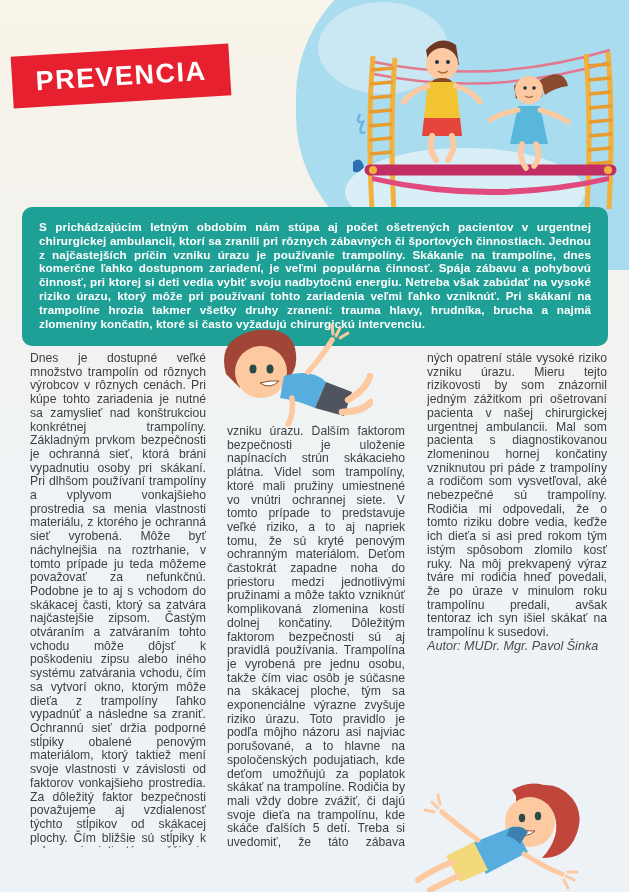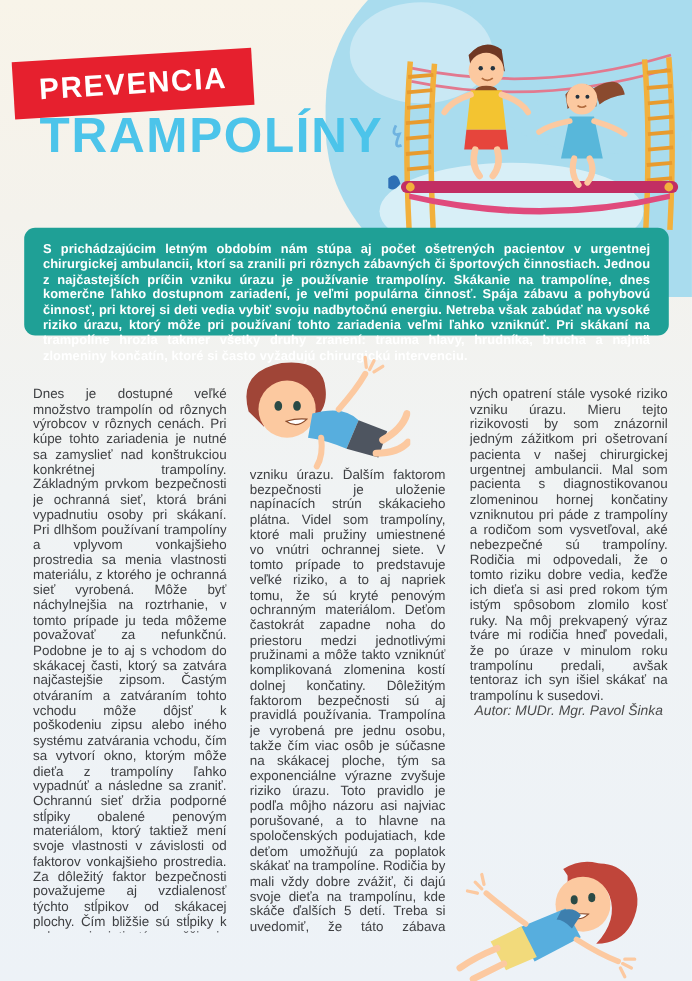--- a/index.html
+++ b/index.html
@@ -18,32 +18,32 @@
   
   .badge{position:absolute;left:12px;top:50px;width:218px;height:52px;background:#e6202e;
          transform:rotate(-3.5deg);display:flex;align-items:center;justify-content:center;}
   .badge span{color:#fff;font-size:27px;font-weight:800;letter-spacing:1.5px;}
   
   .title{position:absolute;left:36px;top:100px;font-size:45px;font-weight:800;
          color:#4cc4ea;letter-spacing:1.5px;line-height:1;}
   .subtitle{position:absolute;left:36px;top:156px;font-size:28.5px;font-weight:800;
             color:#1b4a8a;letter-spacing:.5px;line-height:1;}
   
-  .intro-box{position:absolute;left:22px;top:207px;width:586px;height:98px;box-sizing:border-box;
+  .intro-box{position:absolute;left:22px;top:207px;width:586px;height:139px;box-sizing:border-box;
              background:#1fa096;border-radius:10px;padding:13px 17px 12px 17px;
              color:#ffffff;font-size:11.7px;font-weight:700;line-height:1.18;
              text-align:justify;letter-spacing:.1px;}
   
   .col{position:absolute;color:#3f4043;font-size:12.2px;line-height:13.7px;
        text-align:justify;letter-spacing:0;overflow:hidden;}
   .col1{left:30px;top:352px;width:176px;height:496px;}
   .col2{left:227px;top:425px;width:178px;height:423px;}
   .col3{left:427px;top:352px;width:180px;height:420px;}
   .col p{margin:0;}
-  .author{margin-top:13px;font-style:italic;color:#4a4a4a;font-size:12.6px;text-align:center;}
+  .author{margin-top:13px;font-style:italic;color:#4a4a4a;font-size:12.6px;text-align:left;}
   
   .illus{position:absolute;}
   .illus-trampoline{left:352px;top:28px;width:277px;height:185px;}
   .illus-diver{left:208px;top:320px;width:165px;height:118px;}
   .illus-faller{left:412px;top:752px;width:205px;height:140px;}
 </style>
 </head>
 <body>
 
 <div class="page">
@@ -118,21 +118,20 @@
       <path d="M166,82 Q146,86 138,92" stroke="#fcc9a0" stroke-width="5" fill="none" stroke-linecap="round"></path>
       <path d="M188,82 Q208,88 216,94" stroke="#fcc9a0" stroke-width="5" fill="none" stroke-linecap="round"></path>
       <path d="M170,116 Q166,130 174,140" stroke="#fcc9a0" stroke-width="5.5" fill="none" stroke-linecap="round"></path>
       <path d="M184,116 Q190,128 182,138" stroke="#fcc9a0" stroke-width="5.5" fill="none" stroke-linecap="round"></path>
     </g>
   </svg>
 
   <div class="badge">
     <span>PREVENCIA</span>
   </div>
-  <div class="title">TRAMPOLÍNY</div>
 
   <div class="intro-box">S prichádzajúcim letným obdobím nám stúpa aj počet ošetrených pacientov v urgentnej chirurgickej ambulancii, ktorí sa zranili pri rôznych zábavných či športových činnostiach. Jednou z najčastejších príčin vzniku úrazu je používanie trampolíny. Skákanie na trampolíne, dnes komerčne ľahko dostupnom zariadení, je veľmi populárna činnosť. Spája zábavu a pohybovú činnosť, pri ktorej si deti vedia vybiť svoju nadbytočnú energiu. Netreba však zabúdať na vysoké riziko úrazu, ktorý môže pri používaní tohto zariadenia veľmi ľahko vzniknúť. Pri skákaní na trampolíne hrozia takmer všetky druhy zranení: trauma hlavy, hrudníka, brucha a najmä zlomeniny končatín, ktoré si často vyžadujú chirurgickú intervenciu.</div>
 
   <svg class="illus illus-diver" viewBox="0 0 165 118">
     <path d="M18,54 Q8,18 48,10 Q86,6 88,34 Q90,52 76,62 Q68,40 50,44 Q32,47 32,68 Z" fill="#a04537"></path>
     <circle cx="53" cy="52" r="26" fill="#fcc9a0"></circle>
     <ellipse cx="45" cy="49" rx="3.5" ry="4.5" fill="#2a4a46"></ellipse>
     <ellipse cx="62" cy="49" rx="3.5" ry="4.5" fill="#2a4a46"></ellipse>
     <path d="M52,63 Q62,70 71,61 Q62,60 52,63 Z" fill="#fff" stroke="#8a4a2a" stroke-width="1"></path>
     <path d="M76,56 Q104,48 118,62 L107,88 Q88,80 72,78 Z" fill="#57aede"></path>

